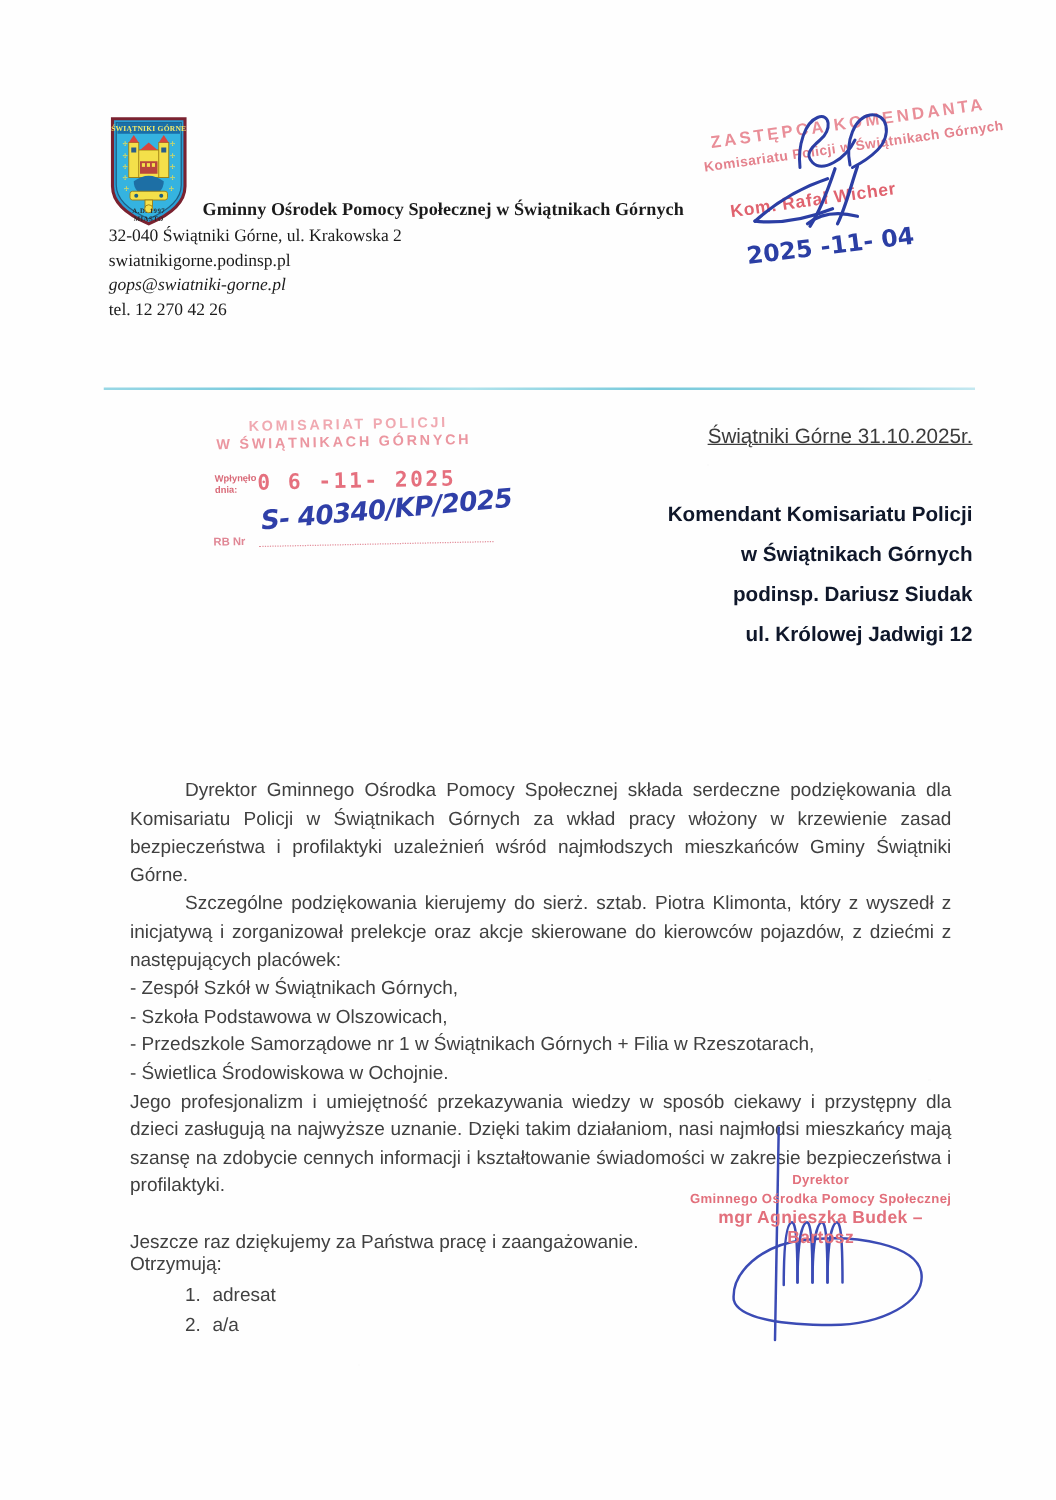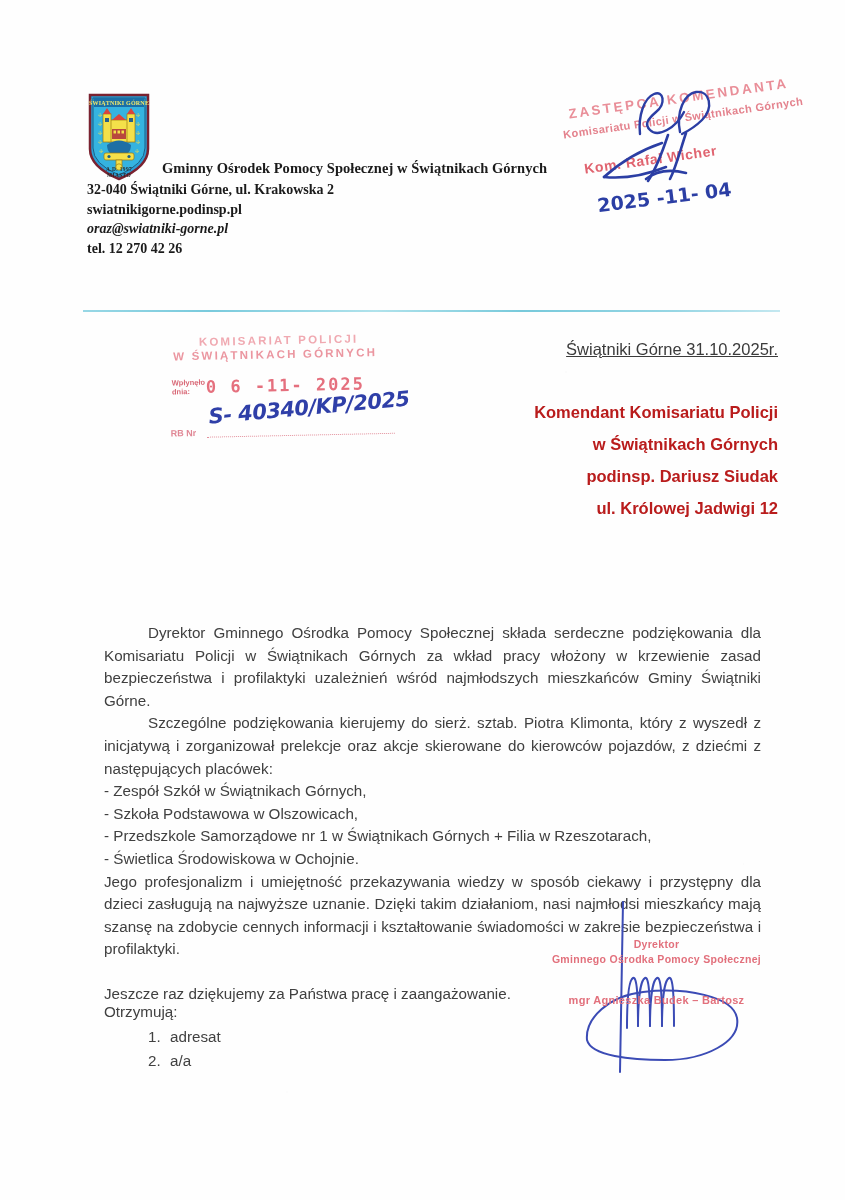--- a/index.html
+++ b/index.html
@@ -39,21 +39,21 @@
     position:absolute; left:74px; top:67px;
     font-family:"Liberation Serif", serif;
     font-weight:bold; font-size:14.5px; color:#1b1b1b;
     white-space:nowrap; letter-spacing:.05px;
   }
   .lh-lines {
     position:absolute; left:-1px; top:87px;
     font-family:"Liberation Serif", serif;
     color:#1b1b1b;
   }
-  .lh-lines div { font-weight:bold; font-size:14px; line-height:19.5px; white-space:nowrap; }
+  .lh-lines div { font-weight:normal; font-size:14px; line-height:19.5px; white-space:nowrap; }
   .lh-lines div.it { font-style:italic; }
 
   
   .divider {
     position:absolute; left:83px; top:310px; width:697px; height:2px;
     background:linear-gradient(90deg,#8fd4e3 0%,#6ec6da 18%,#a9e0ea 42%,#6cc5d8 63%,#8ed3e2 85%,#bfe6ef 100%);
     opacity:.92;
   }
 
   
@@ -147,21 +147,21 @@
   
   .doc-date {
     position:absolute; right:67px; top:340px;
     font-size:16.5px; color:#3b3b3b; white-space:nowrap;text-decoration:underline;
   }
   .addressee {
     position:absolute; right:67px; top:396px;
     text-align:right;
   }
   .addressee div {
-    font-size:16.5px; font-weight:bold; color:#b91c1c;
+    font-size:16.5px; font-weight:bold; color:#0f172a;
     line-height:32px; white-space:nowrap;margin-left:32px;
   }
 
   
   .body {
     position:absolute; left:104px; top:622px; width:657px;
     font-size:15.2px; line-height:22.6px; color:#404040;
   }
   .body p { text-align:justify; text-justify:inter-word; }
   .body p.ind { text-indent:44px; }
@@ -171,21 +171,21 @@
   
   .stamp-dir {
     position:absolute; left:549px; top:938px;
     width:215px; height:78px;
     text-align:center;
     color:#e2707c;
     pointer-events:none;
   }
   .stamp-dir .d1 { font-size:10.5px; font-weight:bold; letter-spacing:.3px; }
   .stamp-dir .d2 { font-size:10.5px; font-weight:bold; letter-spacing:.3px; margin-top:3px; }
-  .stamp-dir .d3 { font-size:11px; font-weight:bold; letter-spacing:.3px; margin-top:29px; }
+  .stamp-dir .d3 { font-size:14px; font-weight:bold; letter-spacing:.3px; }
 
   .sig-dir {
     position:absolute; left:565px; top:900px;
     width:200px; height:180px;
     pointer-events:none;
   }
 
   
   .recipients {
     position:absolute; left:104px; top:1000px;
@@ -245,21 +245,21 @@
         <text x="31" y="77.5" font-family="Liberation Serif, serif" font-size="5.4" font-weight="bold" fill="#2a2a2a" text-anchor="middle" letter-spacing=".4">A.D.      1997</text>
         <text x="31" y="83.5" font-family="Liberation Serif, serif" font-size="5.4" font-weight="bold" fill="#2a2a2a" text-anchor="middle" letter-spacing=".4">MIASTO</text>
       </svg>
     </div>
 
     <div class="lh-org">Gminny Ośrodek Pomocy Społecznej w Świątnikach Górnych</div>
 
     <div class="lh-lines">
       <div>32-040 Świątniki Górne, ul. Krakowska 2</div>
       <div>swiatnikigorne.podinsp.pl</div>
-      <div class="it">oraz@swiatniki-gorne.pl</div>
+      <div class="it">gops@swiatniki-gorne.pl</div>
       <div>tel. 12 270 42 26</div>
     </div>
   </div>
 
   <div class="stamp-appr">
     <div class="a1">ZASTĘPCA KOMENDANTA</div>
     <div class="a2">Komisariatu Policji w Świątnikach Górnych</div>
     <div class="a3">Kom. Rafał Wicher</div>
   </div>
 

